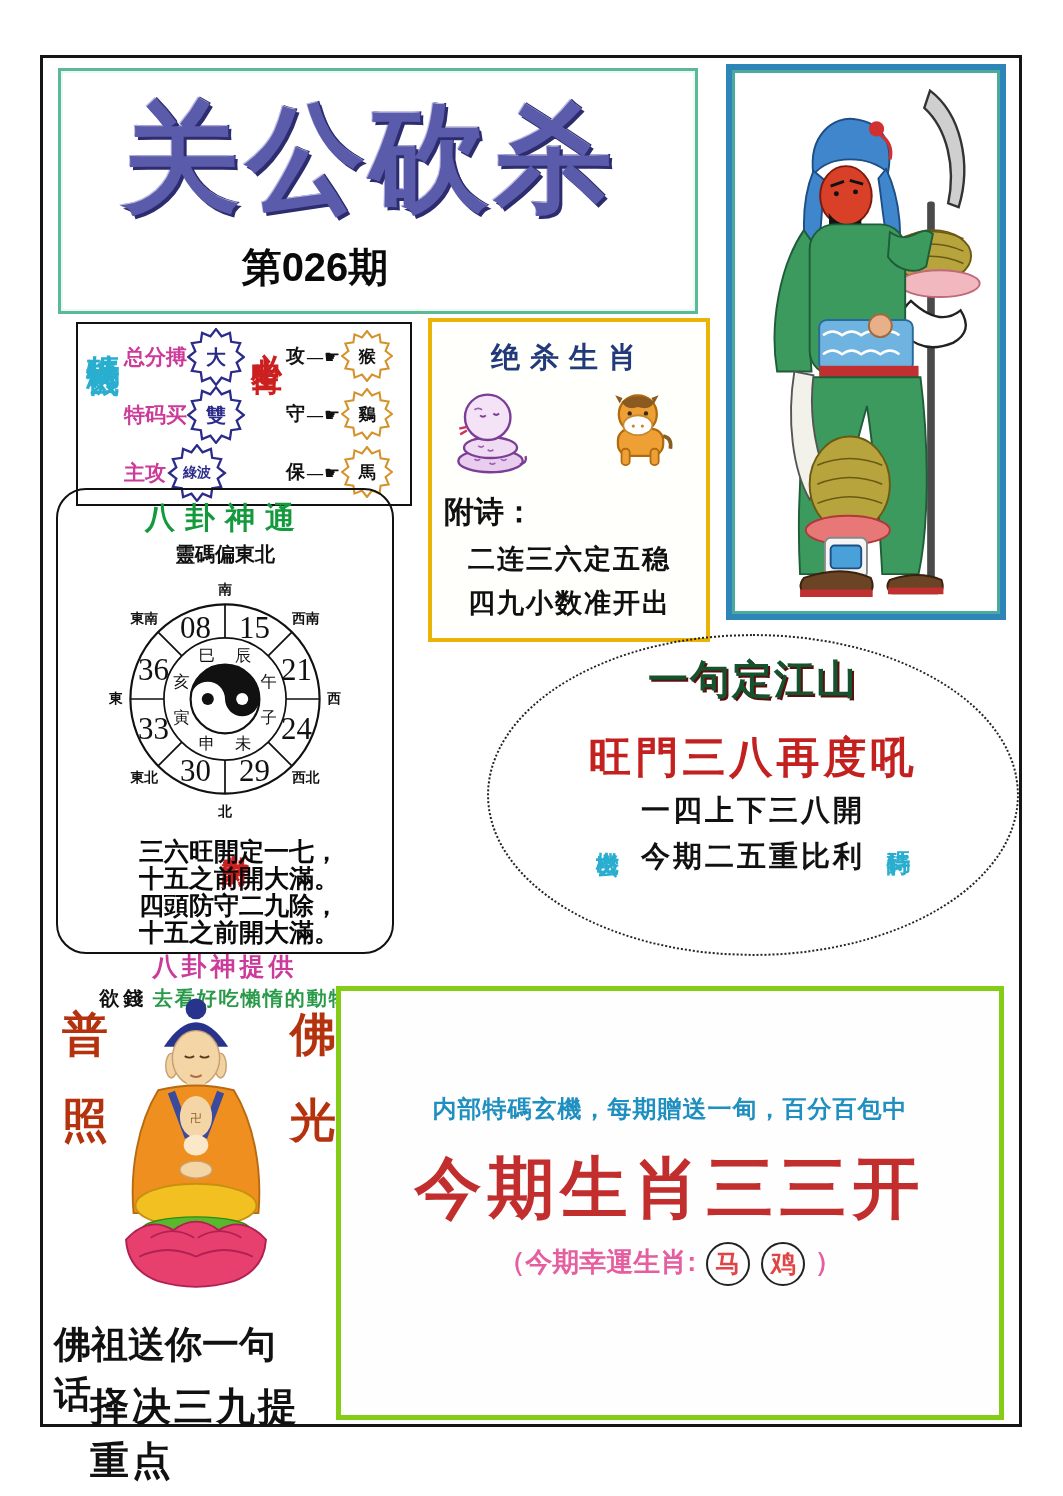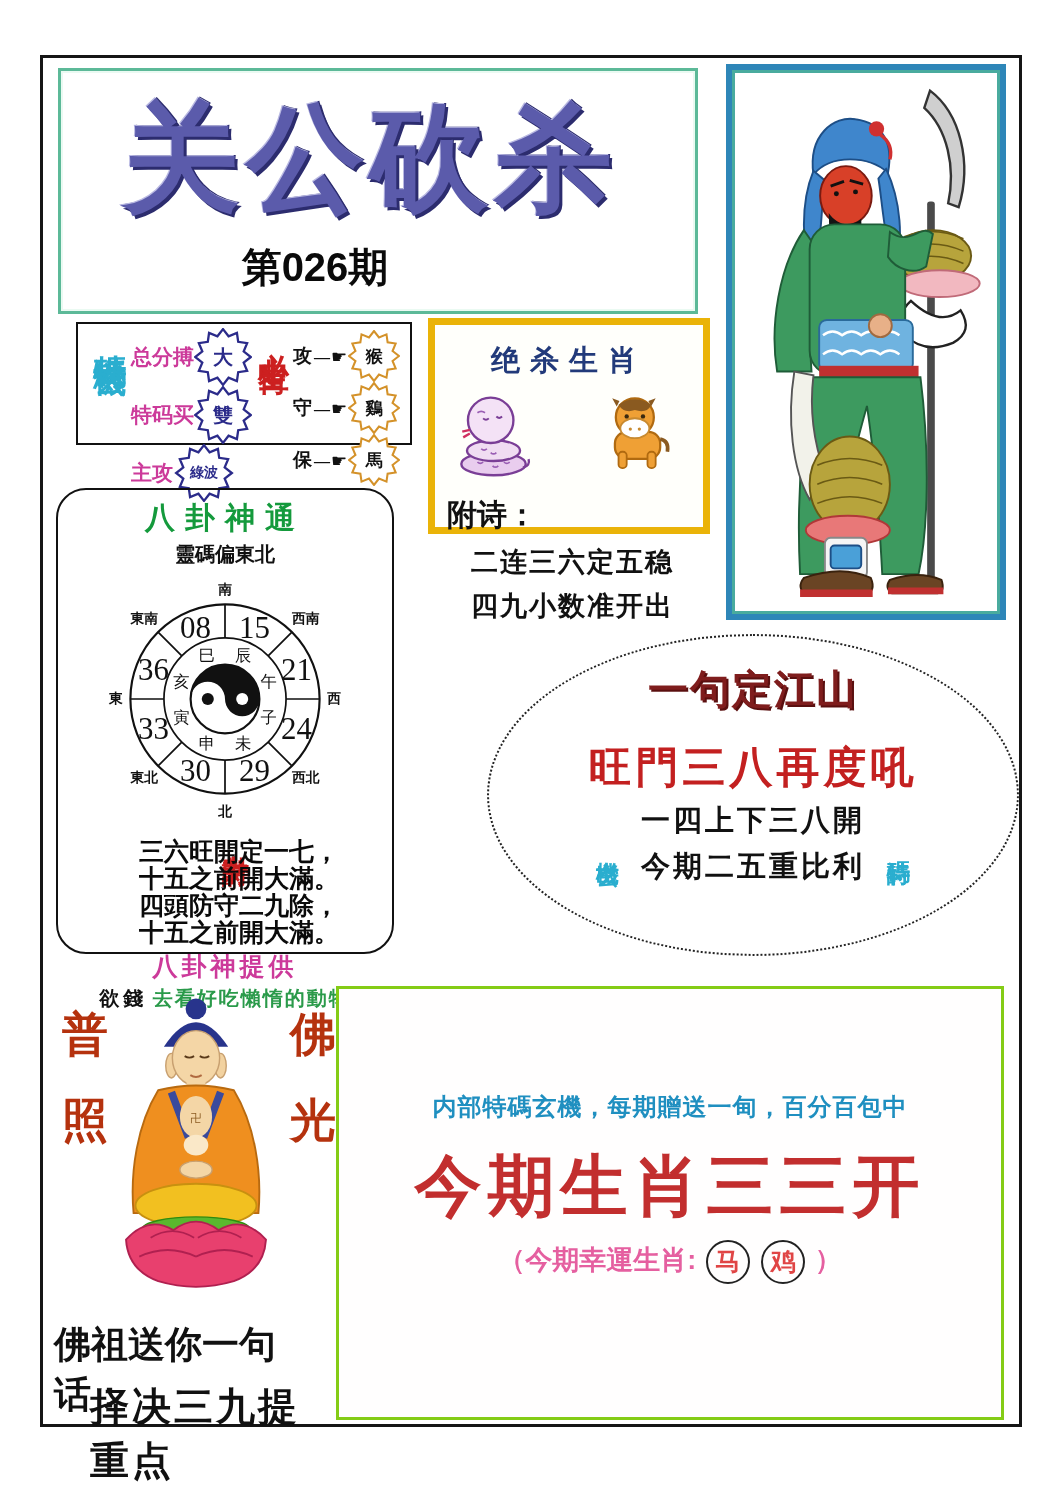--- a/index.html
+++ b/index.html
@@ -13,42 +13,42 @@
   
   .title-box{left:58px;top:68px;width:634px;height:240px;border:3px solid #5cb998;
              box-shadow:inset 0 0 0 2px #eafaf2;}
   .main-title{left:70px;top:80px;width:600px;text-align:center;
               font-family:"Liberation Serif",serif;font-weight:bold;font-size:118px;
               letter-spacing:6px;color:#5b5bab;
               text-shadow:3px 3px 0 #2c2c6e,-1px -1px 0 #b9b9e2,1px -1px 0 #2c2c6e;}
   .issue{left:60px;top:240px;width:510px;text-align:center;font-size:40px;font-weight:bold;color:#0a0a0a;}
 
   
-  .temai-box{left:76px;top:322px;width:336px;height:123px;border:2px solid #111;
-             display:flex;align-items:stretch;padding:4px 2px 4px 16px;box-sizing:border-box;}
+  .temai-box{left:76px;top:322px;width:336px;height:184px;border:2px solid #111;
+             display:flex;align-items:stretch;padding:4px 2px 4px 9px;box-sizing:border-box;}
   .v-text{writing-mode:vertical-rl;text-orientation:upright;line-height:1;}
   .temai-header{font-size:33px;font-weight:bold;color:#2aaecf;letter-spacing:3px;margin-right:2px;}
   .temai-mid{display:flex;flex-direction:column;justify-content:space-between;margin:0 2px;}
   .temai-row{display:flex;align-items:center;}
   .temai-label{font-size:21px;font-weight:bold;color:#cc3a9a;white-space:nowrap;}
   .burst{position:relative;flex:0 0 auto;}
   .burst svg{display:block;}
   .burst .burst-text{position:absolute;left:0;top:0;width:100%;height:100%;
         display:flex;align-items:center;justify-content:center;font-weight:bold;}
   .burst-navy .burst-text{color:#2b2b8a;font-size:20px;}
   .burst-navy.small-text .burst-text{font-size:14px;}
   .burst-orange .burst-text{color:#111;font-size:17px;}
   .temai-bizhong{font-size:31px;font-weight:bold;color:#cc2020;letter-spacing:4px;margin:0 4px;}
   .temai-picks{display:flex;flex-direction:column;justify-content:space-between;padding:2px 0;}
   .pick-row{display:flex;align-items:center;}
   .pick-label{font-size:19px;font-weight:bold;color:#111;}
   .pick-arrow{font-family:"DejaVu Sans",sans-serif;font-size:18px;color:#111;margin:0 1px;}
 
   
-  .juesha-box{left:428px;top:318px;width:282px;height:216px;border:7px solid #eab308;
+  .juesha-box{left:428px;top:318px;width:282px;height:324px;border:4px solid #eab308;
               box-sizing:border-box;background:#fffffb;}
   .juesha-title{margin-top:16px;text-align:center;font-size:29px;font-weight:bold;
                 color:#223a7a;letter-spacing:10px;}
   .juesha-animals{display:flex;justify-content:space-between;padding:8px 22px 0 14px;}
   .fushi-label{margin:14px 0 0 12px;font-size:30px;font-weight:bold;
                font-family:Liberation Serif, serif;}
   .fushi-line{margin:8px 0 0 36px;font-size:27px;font-family:"Liberation Serif",serif;
               font-weight:bold;letter-spacing:2px;}
 
   
@@ -70,39 +70,39 @@
               line-height:27px;color:#0a0a0a;}
   .provider{text-align:center;font-size:25px;font-weight:bold;color:#cc3a9a;
             letter-spacing:4px;margin-top:4px;}
   .yuqian{text-align:center;margin-top:2px;font-size:20px;font-weight:bold;}
   .yuqian-label{color:#111;font-family:"Liberation Serif",serif;letter-spacing:4px;}
   .yuqian-text{color:#2a9a4a;letter-spacing:2px;}
 
   
   .yiju-ellipse{left:487px;top:634px;width:532px;height:322px;border:2px dotted #222;
                 border-radius:50%;box-sizing:border-box;text-align:center;}
-  .yiju-title{margin-top:26px;font-size:40px;font-weight:900;color:#7f1d1d;
+  .yiju-title{margin-top:16px;font-size:40px;font-weight:900;color:#14532d;
               letter-spacing:2px;text-shadow:2px 2px 0 #5a0f0f;}
   .yiju-main{margin-top:22px;font-size:43px;font-weight:bold;color:#c32020;
              font-family:"Liberation Serif",serif;letter-spacing:4px;}
   .yiju-bottom{display:flex;justify-content:center;align-items:center;gap:22px;}
   .yiju-side{font-size:23px;font-weight:bold;color:#2aaecf;}
   .yiju-lines{font-size:29px;font-weight:bold;font-family:"Liberation Serif",serif;
               line-height:1.6;letter-spacing:3px;}
 
   
   .buddha-panel{left:52px;top:988px;width:288px;height:434px;}
   .corner-char{position:absolute;font-size:46px;font-weight:900;color:#b5320e;}
   .buddha-line1{position:absolute;left:2px;top:332px;font-size:37px;
                 font-family:"Liberation Serif",serif;font-weight:bold;}
   .buddha-line2{position:absolute;left:38px;top:392px;font-size:39px;
                 font-family:"Liberation Serif",serif;font-weight:bold;letter-spacing:3px;}
 
   
-  .green-box{left:336px;top:986px;width:668px;height:434px;border:3px solid #84cc16;
+  .green-box{left:336px;top:986px;width:668px;height:434px;border:5px solid #84cc16;
              box-sizing:border-box;text-align:center;background:#fffefe;}
   .green-blue-line{margin-top:102px;font-size:24px;font-weight:bold;color:#1f8fc0;letter-spacing:1px;}
   .green-red{font-size:67px;font-weight:bold;color:#c22e2e;line-height:1.12;
              font-family:"Liberation Serif",serif;letter-spacing:6px;}
   .green-red.first{margin-top:26px;}
   .lucky-line{margin-top:16px;font-size:27px;font-weight:bold;color:#e55fa0;}
   .lucky-circle{display:inline-block;width:40px;height:40px;line-height:38px;border:2px solid #222;
                 border-radius:50%;color:#e04545;font-size:25px;vertical-align:middle;margin:0 2px;}
 </style>
 </head>

